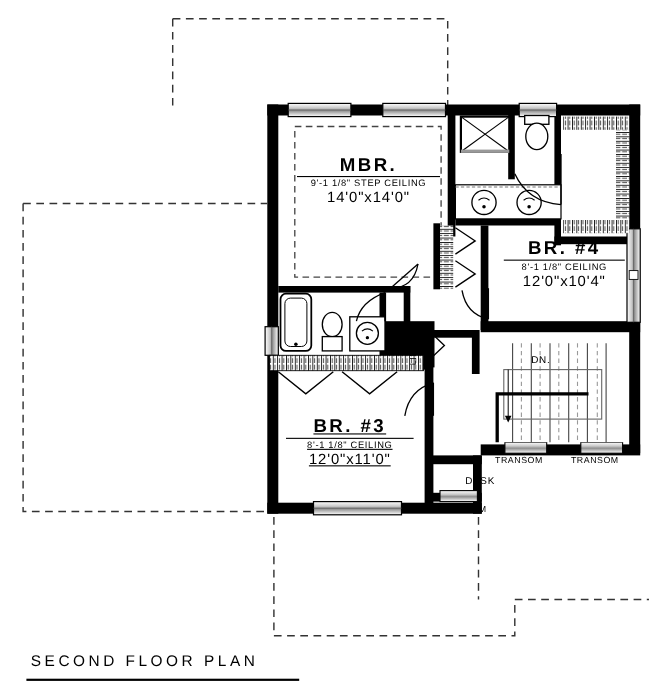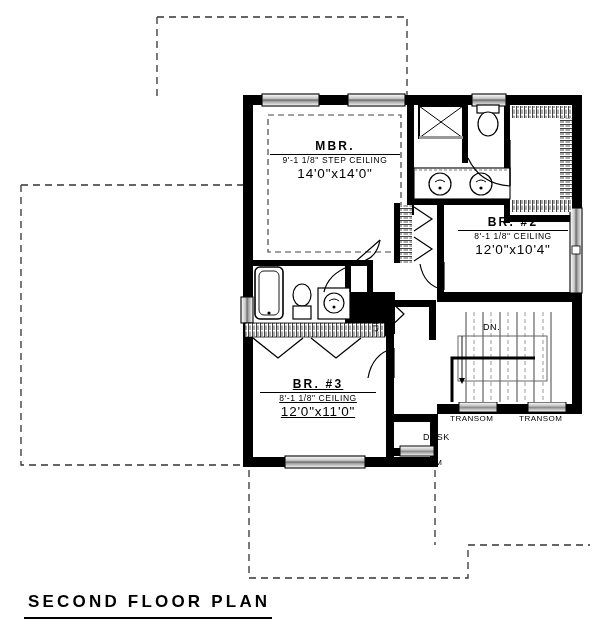--- a/index.html
+++ b/index.html
@@ -1,28 +1,28 @@
 <!DOCTYPE html>
 <html><head>
 <meta charset="utf-8">
 <style>
   html,body{margin:0;padding:0;background:#ffffff;}
   body{width:600px;height:634px;position:relative;overflow:hidden;
        font-family:"Liberation Sans", sans-serif;color:#000;}
   #plan{position:absolute;left:0;top:0;width:600px;height:634px;}
   .lbl{position:absolute;white-space:nowrap;letter-spacing:1px;}
-  .rm-name{font-size:12px;font-weight:700;letter-spacing:2.2px;text-align:center;}
+  .rm-name{font-size:17px;font-weight:700;letter-spacing:2.2px;text-align:center;}
   .rm-ceil{font-size:8.5px;letter-spacing:0.6px;text-align:center;}
   .rm-dim{font-size:13.5px;letter-spacing:0.8px;text-align:center;}
   .rm-blk{position:absolute;text-align:center;line-height:1.12;}
   .rule{border-top:1px solid #000;margin:1px 6px 1px 6px;}
   .tiny{font-size:8px;letter-spacing:0.5px;}
   .tiny2{font-size:9px;letter-spacing:0.6px;padding-left:24px;}
   .vlbl{transform:rotate(-90deg);transform-origin:left top;font-size:8px;letter-spacing:0.5px;}
-  #title{position:absolute;left:28px;top:592px;font-size:17px;letter-spacing:3.2px;font-weight:bold;}
+  #title{position:absolute;left:28px;top:592px;font-size:14px;letter-spacing:3.2px;}
   #title-rule{position:absolute;left:24px;top:617px;width:248px;height:0;border-top:2px solid #000;}
 </style>
 </head>
 <body>
 
 <svg id="plan" viewBox="0 0 600 634">
   <defs>
     <pattern id="hatchShelf" width="4" height="6" patternUnits="userSpaceOnUse">
       <rect width="4" height="6" fill="#fff"></rect>
       <line x1="0" y1="0" x2="0" y2="6" stroke="#111" stroke-width="1.6"></line>
@@ -277,21 +277,21 @@
 </svg>
 
 <div class="rm-blk" style="left:264px;top:140px;width:142px;">
   <div class="rm-name">MBR.</div>
   <div class="rule"></div>
   <div class="rm-ceil">9'-1 1/8" STEP CEILING</div>
   <div class="rm-dim">14'0"x14'0"</div>
 </div>
 
 <div class="rm-blk" style="left:452px;top:216px;width:122px;">
-  <div class="rm-name">BR. #2</div>
+  <div class="rm-name">BR. #4</div>
   <div class="rule"></div>
   <div class="rm-ceil">8'-1 1/8" CEILING</div>
   <div class="rm-dim">12'0"x10'4"</div>
 </div>
 
 <div class="rm-blk" style="left:254px;top:378px;width:128px;text-decoration:underline;">
   <div class="rm-name">BR. #3</div>
   <div class="rule"></div>
   <div class="rm-ceil">8'-1 1/8" CEILING</div>
   <div class="rm-dim">12'0"x11'0"</div>

